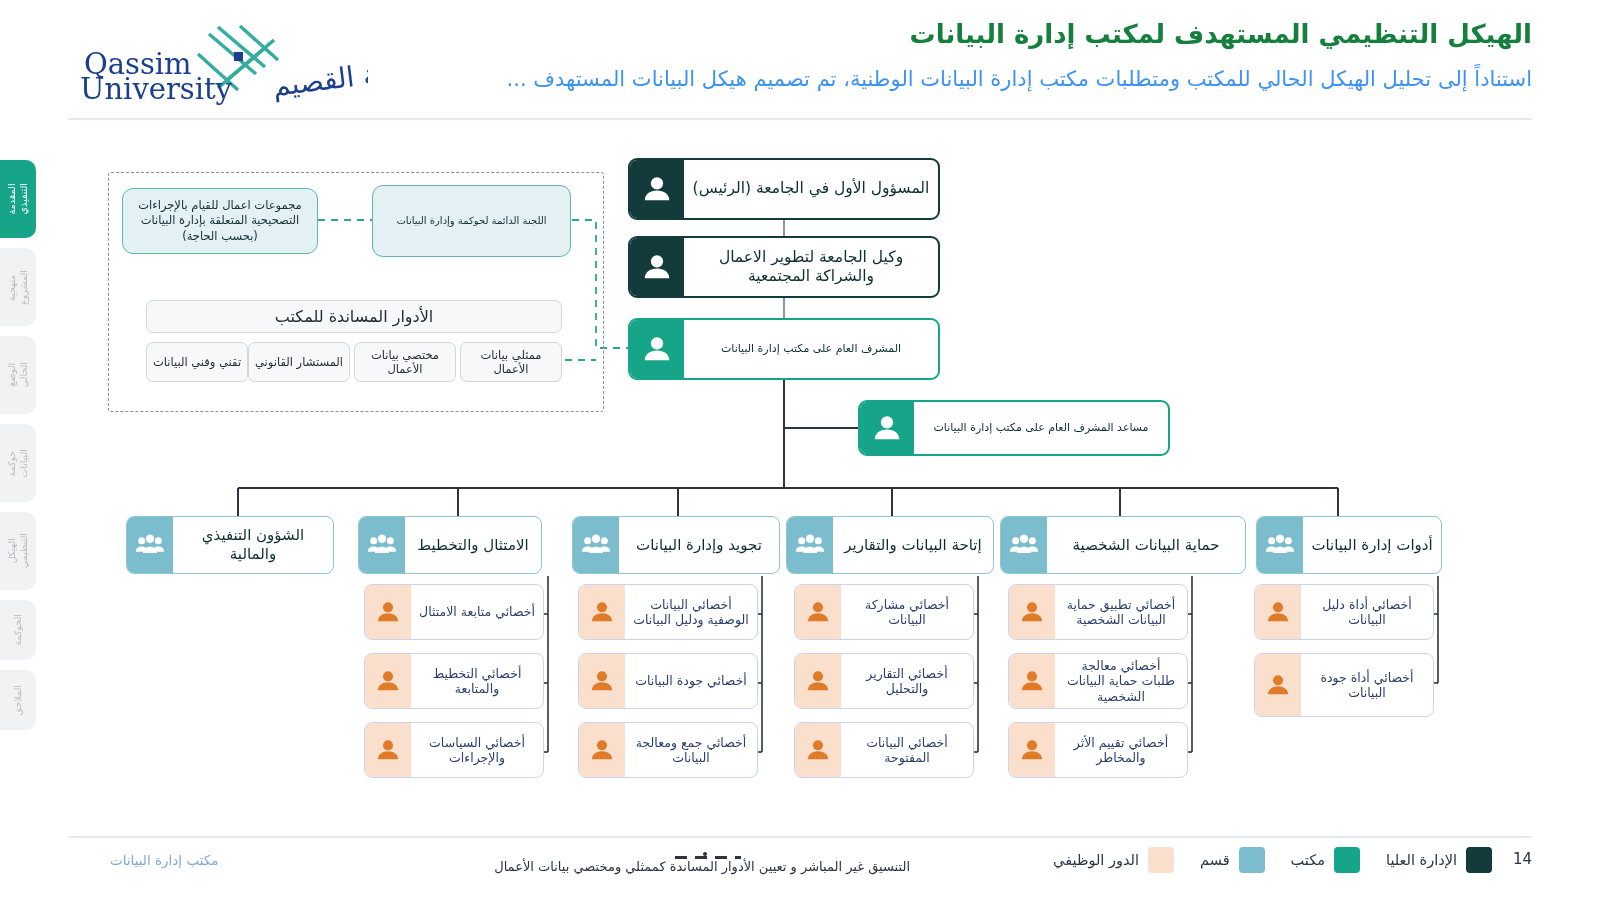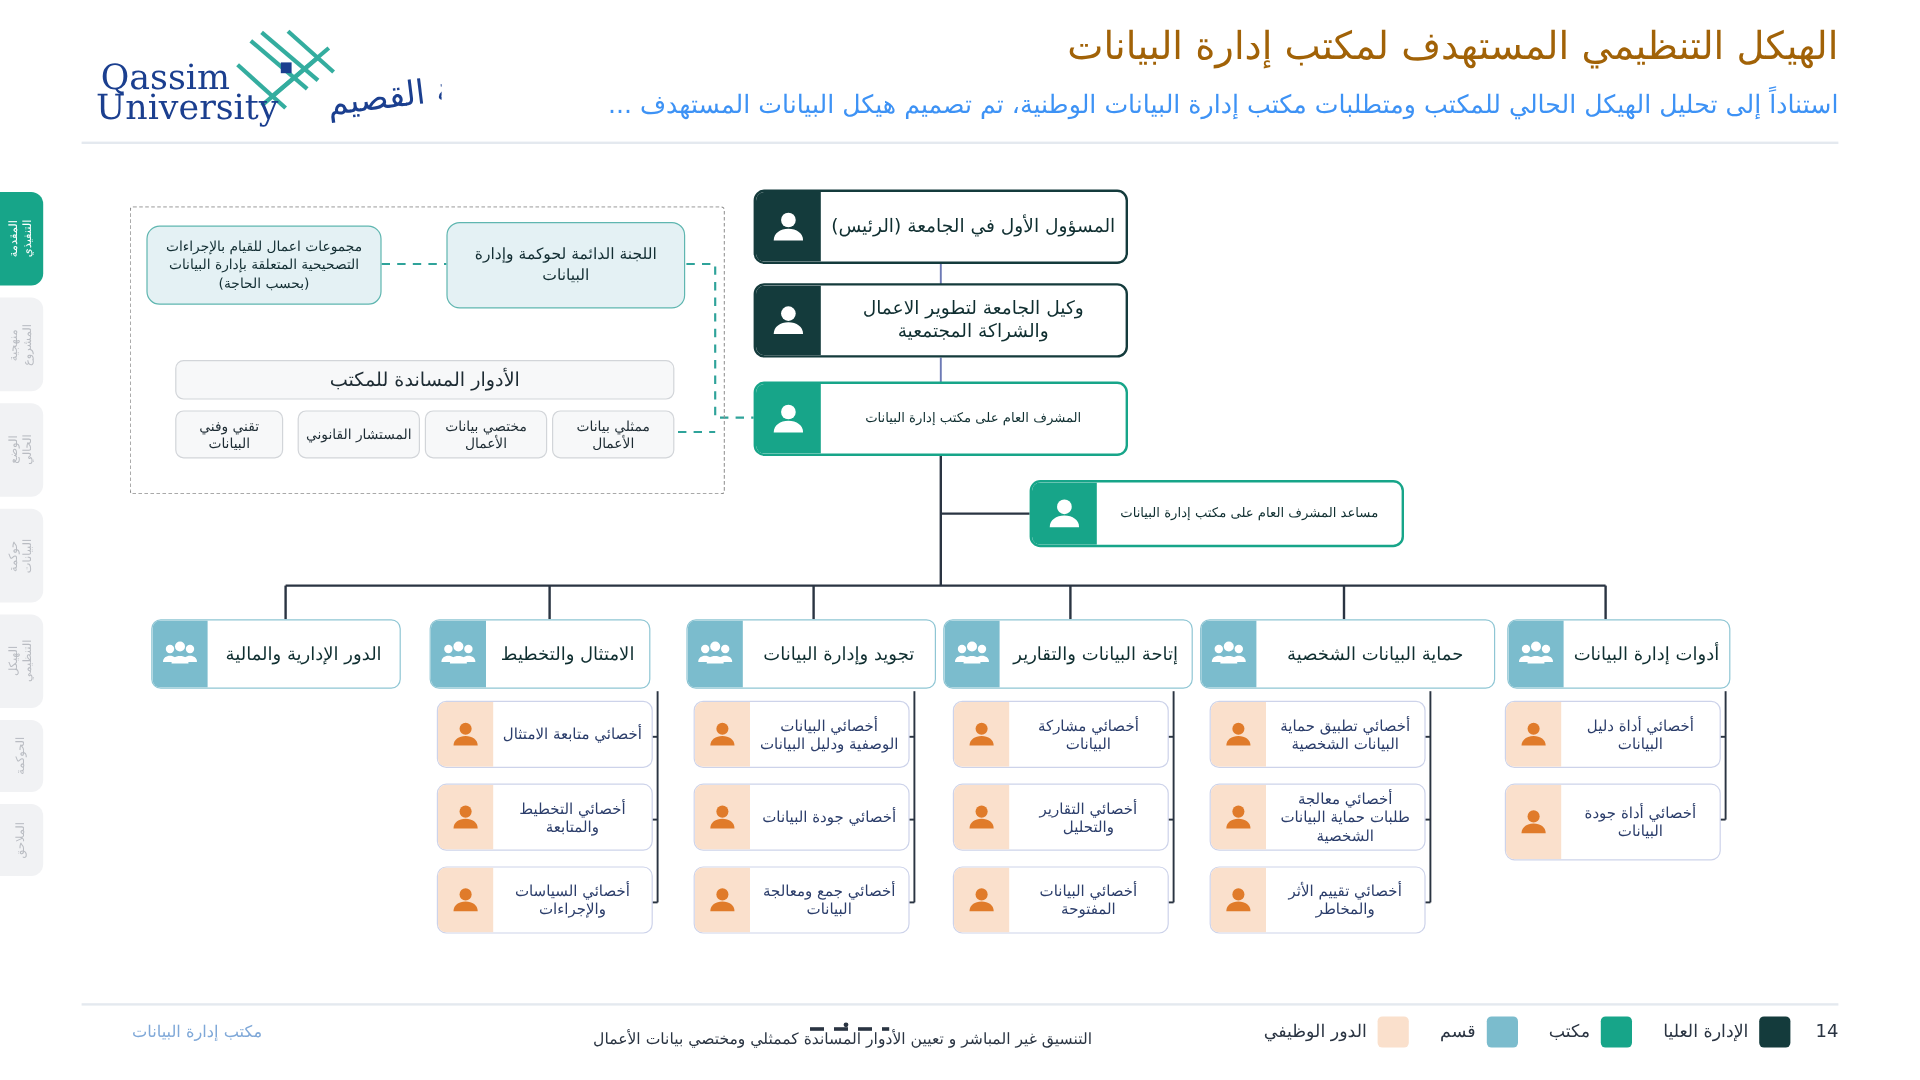--- a/index.html
+++ b/index.html
@@ -14,21 +14,21 @@
   
   .header-rule {
     position:absolute; left:68px; top:118px; width:1464px; height:2px;
     background:#e4e9ef;
   }
   .logo { position:absolute; left:78px; top:22px; width:290px; height:86px; }
   .logo svg { display:block; }
 
   .title-block { position:absolute; right:68px; top:18px; text-align:right; direction:rtl; }
   .slide-title {
-    font-size:32px; font-weight:normal; color:#a16207; letter-spacing:0px;
+    font-size:26px; font-weight:bold; color:#15803d; letter-spacing:0px;
     line-height:1.3;
   }
   .slide-subtitle {
     font-size:21px; color:#3d92f5; line-height:1.4; margin-top:13px; font-weight:400;
   }
 
   
   .side-tabs { position:absolute; left:0; top:160px; width:36px; }
   .side-tab {
     width:36px; margin-bottom:10px;
@@ -225,29 +225,29 @@
       <path d="M318 90 L372 90" stroke="#2fa39a" stroke-width="1.8" fill="none" stroke-dasharray="7 6"></path>
 
       <path d="M565 230 L596 230" stroke="#2fa39a" stroke-width="1.8" fill="none" stroke-dasharray="7 6"></path>
     </svg>
 
     <div class="gov-group" style="left:108px; top:42px; width:496px; height:240px;"></div>
 
     <div class="gov-box" style="left:122px; top:58px; width:196px; height:66px; font-size:11.5px; white-space:pre-line;">مجموعات اعمال للقيام بالإجراءات التصحيحية المتعلقة بإدارة البيانات
 (بحسب الحاجة)</div>
 
-    <div class="gov-box" style="left:372px; top:55px; width:199px; height:72px; font-size:13px;">اللجنة الدائمة لحوكمة وإدارة البيانات</div>
+    <div class="gov-box" style="left:372px; top:55px; width:199px; height:72px; font-size:10px;">اللجنة الدائمة لحوكمة وإدارة البيانات</div>
 
     <div class="support-title" style="left:146px; top:170px; width:416px; height:33px;">الأدوار المساندة للمكتب</div>
 
     <div id="support-chips">
         <div class="support-chip" style="left: 460px; top: 212px; width: 102px; height: 40px;">ممثلي بيانات الأعمال</div>
         <div class="support-chip" style="left: 354px; top: 212px; width: 102px; height: 40px;">مختصي بيانات الأعمال</div>
         <div class="support-chip" style="left: 248px; top: 212px; width: 102px; height: 40px;">المستشار القانوني</div>
-        <div class="support-chip" style="left: 146px; top: 212px; width: 90px; height: 40px;">تقني وفني البيانات</div>
+        <div class="support-chip" style="left: 146px; top: 212px; width: 102px; height: 40px;">تقني وفني البيانات</div>
       </div>
 
     <div id="nodes">
         <div class="node exec" style="left: 628px; top: 28px; width: 312px; height: 62px;">
           <div class="ico">
             <svg width="34" height="34" viewBox="0 0 30 30">
               <circle cx="15" cy="10" r="5.4" fill="#ffffff"></circle>
               <path d="M4.2 25c0-5.3 4.8-8.6 10.8-8.6S25.8 19.7 25.8 25z" fill="#ffffff"></path>
             </svg>
           </div>
@@ -476,21 +476,21 @@
           <div class="ico">
             <svg width="30" height="22" viewBox="0 0 36 26">
               <circle cx="8" cy="8" r="4.2" fill="#ffffff"></circle>
               <path d="M1 21c0-4 3.2-6.2 7-6.2S15 17 15 21z" fill="#ffffff"></path>
               <circle cx="28" cy="8" r="4.2" fill="#ffffff"></circle>
               <path d="M21 21c0-4 3.2-6.2 7-6.2S35 17 35 21z" fill="#ffffff"></path>
               <circle cx="18" cy="5.5" r="5" fill="#ffffff"></circle>
               <path d="M9.5 22.5c0-4.8 3.8-7.4 8.5-7.4s8.5 2.6 8.5 7.4z" fill="#ffffff"></path>
             </svg>
           </div>
-          <div class="txt">الدور الإدارية والمالية</div>
+          <div class="txt">الشؤون التنفيذي والمالية</div>
         </div>
       </div>
   </div>
 
   <div class="footer-rule"></div>
   <div class="footer">
     <div class="page-num">14</div>
     <div class="legend" id="legend">
         <div class="legend-item">
           <span class="legend-swatch" style="background: rgb(20, 59, 60);"></span>

